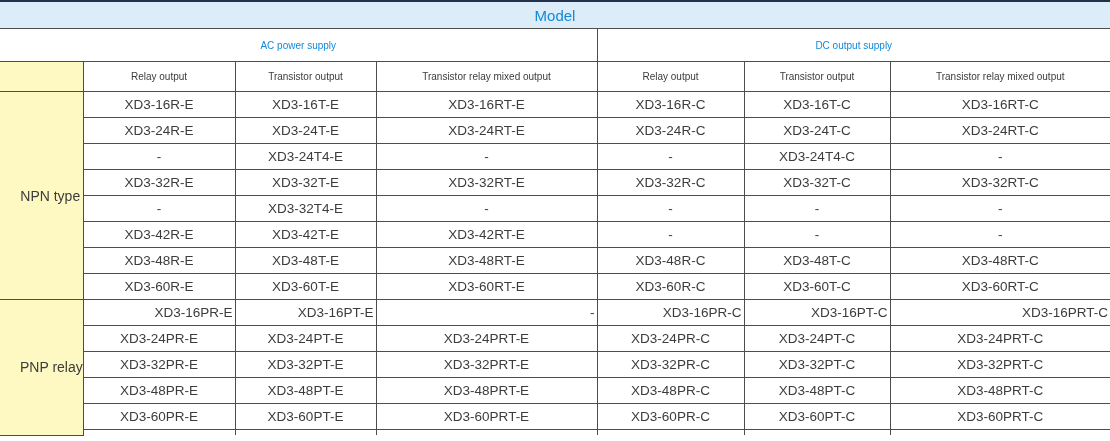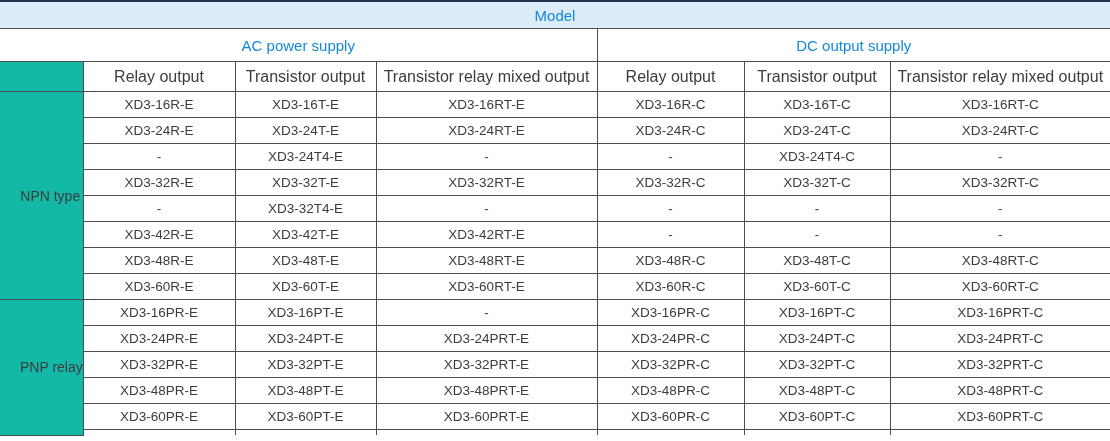--- a/index.html
+++ b/index.html
@@ -28,33 +28,33 @@
     color: #1388d7;
     font-size: 15px;
     height: 26px;
     border-top: 2px solid #223049;
     border-left: none;
     border-right: none;
     margin-top: 36px;
   }
   .group-row td {
     color: #1388d7;
-    font-size: 15px;
+    font-size: 10px;
     height: 32px;
   }
   .colhead-row td {
-    font-size: 16px;
+    font-size: 10px;
     height: 29px;
   }
   .rowhead {
-    background: #14b8a6;
+    background: #fef9c3;
     font-size: 14px;
     padding-left: 20px;
   }
-  .section-start td { border-top: 1.5px solid #333333; }
+  .section-start td { border-top: 1.5px solid #333333; text-align: right; }
   .stub-row td { border-bottom: none; height: 5px; }
 </style>
 </head>
 <body>
 
 <div class="page">
   <table>
     <colgroup>
       <col style="width:83px">
       <col style="width:152px">

